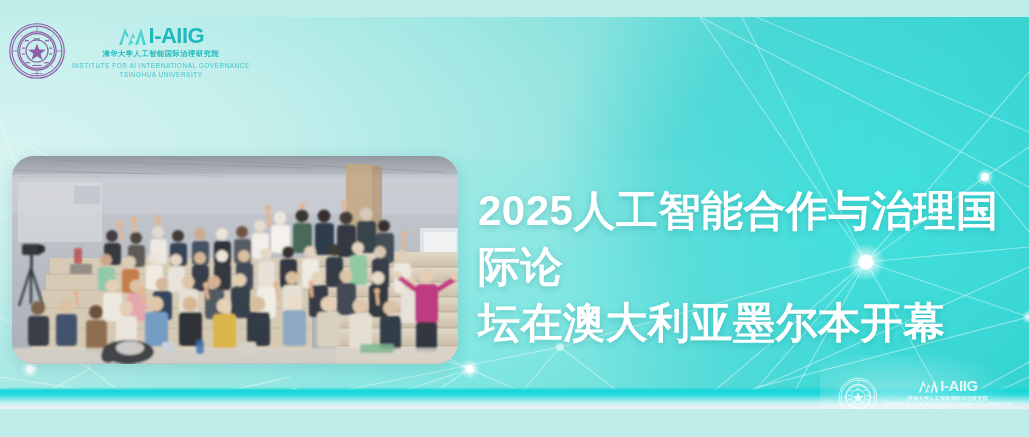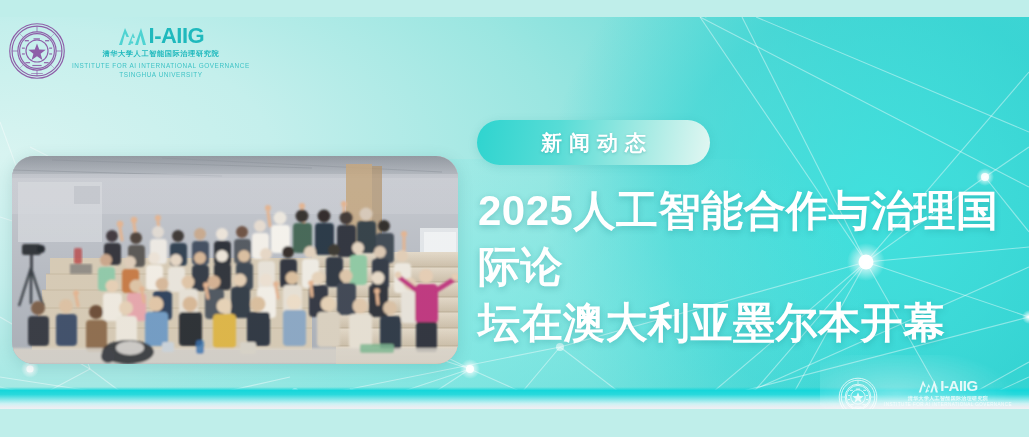--- a/index.html
+++ b/index.html
@@ -540,23 +540,20 @@
         <circle cx="96" cy="200" r="7" fill="#3b3c42"></circle>
       </g>
 
       <rect width="446" height="208" fill="none"></rect>
       <rect width="446" height="208" fill="url(#wallG)" opacity=".07"></rect>
     </svg>
   </div>
 
   <div class="right-col">
 
-    <div class="news-badge">
-      <span class="news-badge-label">新闻动态</span>
-    </div>
 
     <div class="headline">
       <div>2025人工智能合作与治理国际论</div>
       <div>坛在澳大利亚墨尔本开幕</div>
     </div>
   </div>
 
   <div class="watermark">
     <div class="wm-glow"></div>
 

